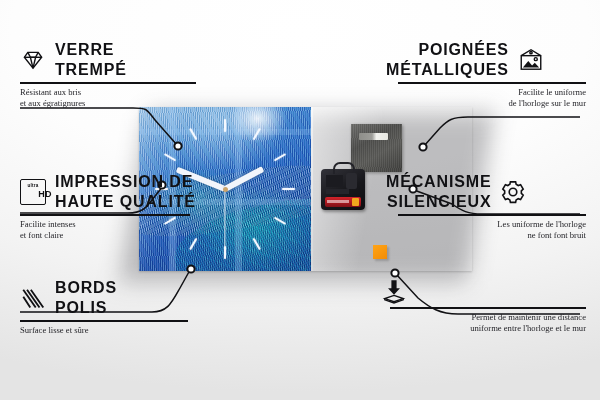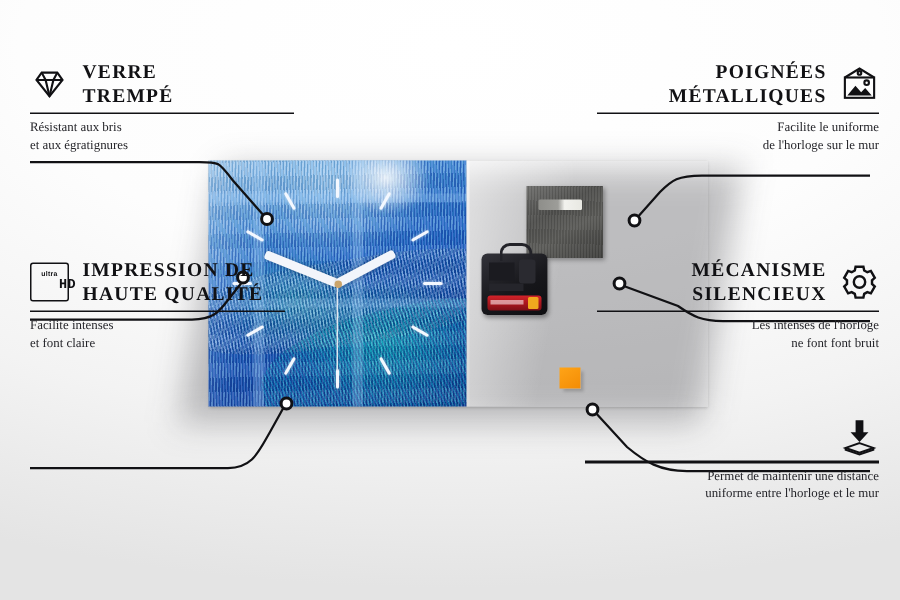--- a/index.html
+++ b/index.html
@@ -93,24 +93,24 @@
     background:linear-gradient(180deg,rgba(255,255,255,.5),rgba(255,255,255,.15));}
 
   
   #connectors{position:absolute;left:0;top:0;width:600px;height:400px;pointer-events:none;z-index:3;}
 
   
   .feature{position:absolute;z-index:4;}
   .feature.left{text-align:left;}
   .feature.right{text-align:right;}
   .f-head{display:flex;align-items:center;gap:9px;}
-  .feature.right .f-head{justify-content:flex-end;}
+  .feature.right .f-head{justify-content:flex-start;}
   .f-title{
-    font-family:Liberation Serif, serif;
-    font-size:13px;font-weight:700;letter-spacing:.85px;color:#111114;
+    font-family:Liberation Sans, sans-serif;
+    font-size:16px;font-weight:700;letter-spacing:.85px;color:#111114;
     line-height:1.22;text-transform:uppercase;white-space:nowrap;
   }
   .f-rule{height:1.6px;background:#111114;margin-top:3px;}
   .f-sub{
     font-family:"Liberation Serif", serif;
     font-size:8.6px;color:#25252a;line-height:1.34;margin-top:3px;white-space:nowrap;
   }
   .f-icon{width:26px;height:26px;flex:0 0 26px;display:block;}
   .f-icon svg{display:block;width:26px;height:26px;}
 
@@ -126,21 +126,21 @@
   #feat-mecanisme{right:14px;top:172px;width:200px;}
   #feat-mecanisme .f-rule{width:188px;margin-left:auto;}
   #feat-entretoise{right:14px;top:278px;width:205px;}
   #feat-entretoise .f-rule{width:196px;margin-left:auto;}
 
   .hd-badge{
     width:24px;height:24px;border:1.6px solid #111114;border-radius:2px;
     display:flex;flex-direction:column;align-items:center;justify-content:center;line-height:1;
   }
   .hd-ultra{font-size:4.6px;font-weight:700;letter-spacing:.2px;color:#111114;font-family:"Liberation Sans",sans-serif;}
-  .hd-hd{font-size:9px;font-weight:700;letter-spacing:.3px;color:#111114;font-family:Liberation Mono, monospace;margin-top:.5px;padding-left:24px;}
+  .hd-hd{font-size:9px;font-weight:700;letter-spacing:.3px;color:#111114;font-family:Liberation Sans, sans-serif;margin-top:.5px;padding-left:24px;}
 </style>
 </head>
 <body>
 
 <div id="stage">
 
   <div id="product-wrap">
     <div id="product-shadow"></div>
     <div id="product">
 
@@ -278,20 +278,39 @@
       <span class="f-title">
         <span>IMPRESSION DE</span><br><span>HAUTE QUALITÉ</span>
       </span>
     </div>
     <div class="f-rule"></div>
     <div class="f-sub">
       <span>Facilite intenses</span><br><span>et font claire</span>
     </div>
   </div>
 
+  <div class="feature left" id="feat-bords">
+    <div class="f-head">
+      <span class="f-icon">
+        <svg viewBox="0 0 24 24" fill="none" stroke="#111114" stroke-width="1.7" stroke-linecap="square">
+          <path d="M3.5 5 L14 20"></path>
+            <path d="M7 5 L17.5 20"></path>
+          <path d="M10.5 5 L21 20"></path>
+            <path d="M3.5 11.5 L9 20"></path>
+        </svg>
+      </span>
+      <span class="f-title">
+        <span>BORDS</span><br><span>POLIS</span>
+      </span>
+    </div>
+    <div class="f-rule"></div>
+    <div class="f-sub">
+      <span>Surface lisse et sûre</span>
+    </div>
+  </div>
 
   <div class="feature right" id="feat-poignees">
     <div class="f-head">
       <span class="f-title">
         <span>POIGNÉES</span><br><span>MÉTALLIQUES</span>
       </span>
       <span class="f-icon">
         <svg viewBox="0 0 24 24" fill="none" stroke="#111114" stroke-width="1.3">
           <rect x="3" y="8" width="18" height="12.5"></rect>
           <path d="M3 8 L12 2.5 L21 8"></path>
@@ -314,21 +333,21 @@
       </span>
       <span class="f-icon">
         <svg viewBox="0 0 24 24" fill="none" stroke="#111114" stroke-width="1.5">
           <path d="M9.6 2.6 h4.8 l.5 2.3 1.9 1.1 2.2-.8 2.4 4.2 -1.7 1.6 0 2.2 1.7 1.6 -2.4 4.2 -2.2-.8 -1.9 1.1 -.5 2.3 h-4.8 l-.5-2.3 -1.9-1.1 -2.2.8 -2.4-4.2 1.7-1.6 0-2.2 -1.7-1.6 2.4-4.2 2.2.8 1.9-1.1 z"></path>
           <circle cx="12" cy="12" r="3.5"></circle>
         </svg>
       </span>
     </div>
     <div class="f-rule"></div>
     <div class="f-sub">
-      <span>Les intenses de l'horloge</span><br><span>ne font font bruit</span>
+      <span>Les uniforme de l'horloge</span><br><span>ne font font bruit</span>
     </div>
   </div>
 
   <div class="feature right" id="feat-entretoise">
     <div class="f-head">
       <span class="f-icon">
         <svg viewBox="0 0 24 24" fill="none" stroke="#111114" stroke-width="1.25">
           <path d="M9.6 2 h4.8 v7.4 h3.1 L12 15.4 L6.5 9.4 h3.1 z" fill="#111114" stroke="none"></path>
           <path d="M12 16.1 L20.5 19 L12 21.9 L3.5 19 Z"></path>
           <path d="M3.5 19 v1.1 L12 23 l8.5-2.9 V19"></path>

